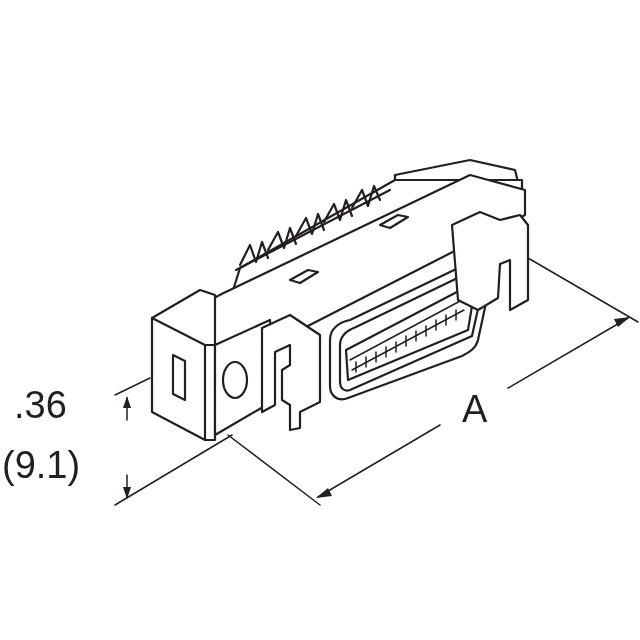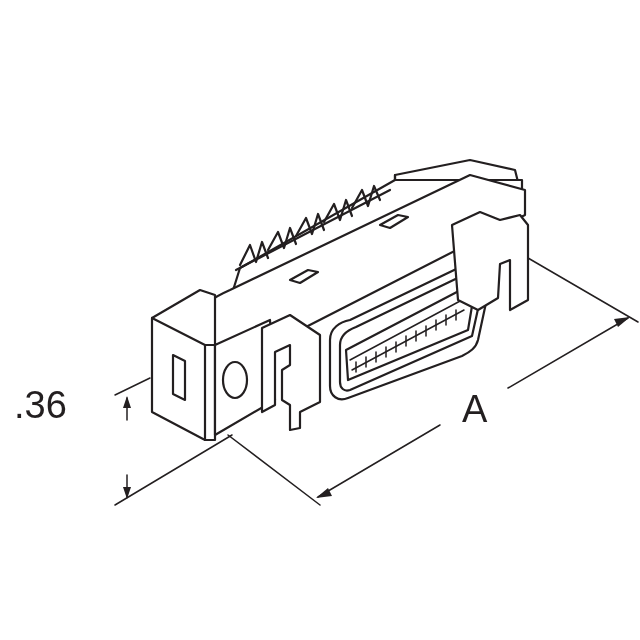--- a/index.html
+++ b/index.html
@@ -72,14 +72,15 @@
       <path class="thin" d="M228 435 L320 505"></path>
       <path class="thin" d="M528 258 L638 322"></path>
       <path class="thin" d="M318 497 L440 425"></path>
       <path class="thin" d="M508 388 L628 318"></path>
       <path d="M316 498 L328 488 L332 496 Z" fill="#231f20"></path>
       <path d="M630 317 L618 327 L614 319 Z" fill="#231f20"></path>
     </g>
   </svg>
 
   <div class="label dim-top">.36</div>
+  <div class="label dim-bot">(9.1)</div>
   <div class="label dim-a">A</div>
 </div>
 
 </body></html>

